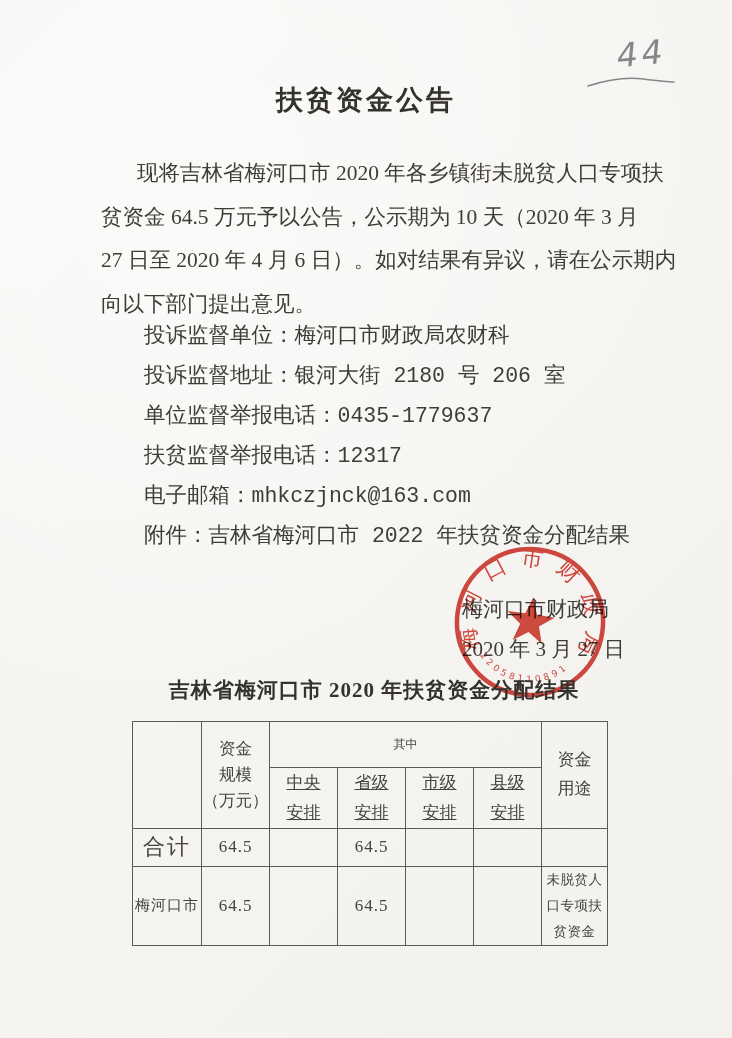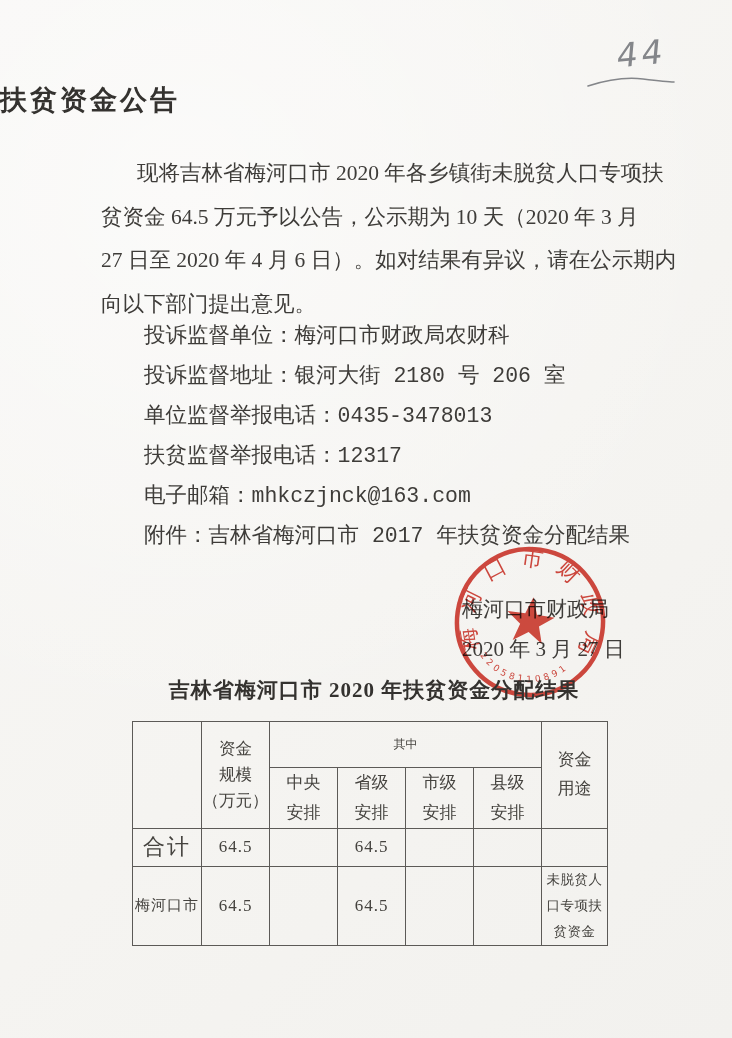--- a/index.html
+++ b/index.html
@@ -23,21 +23,21 @@
     font-family:"DejaVu Sans","Liberation Sans",sans-serif;
     font-style:italic; font-size:33px; color:#84868a;
     transform:rotate(-6deg); letter-spacing:4px;
     text-align:center;
   }
   .hand-underline { left:585px; top:72px; }
 
   
   .doc-title {
     left:0; top:82px; width:732px;
-    font-size:27px; font-weight:bold;
+    text-align:center; font-size:27px; font-weight:bold;
     letter-spacing:3px; color:#34322f;
   }
 
   
   .paragraph { left:101px; top:152px; width:560px; font-size:21.5px; }
   .paragraph .pline { display:block; height:43.7px; line-height:43.7px; white-space:nowrap; }
   .paragraph .pline.indent { padding-left:36px;font-family:Liberation Serif, serif; }
 
   
   .contacts { left:144px; top:316px; width:540px; font-size:21.5px; }
@@ -63,21 +63,21 @@
     border-collapse:collapse; table-layout:fixed; width:475px;
     font-size:17px; color:#45433f;
   }
   table.alloc th, table.alloc td {
     border:1px solid #5c5a57; font-weight:normal;
     text-align:center; vertical-align:middle; overflow:hidden;
   }
   .pre { white-space:pre-line; }
   .h-scale   { font-size:16.5px; line-height:1.55; }
   .h-group   { font-size:12px; }
-  .h-sub     { font-size:17px; line-height:1.75; }
+  .h-sub     { font-size:17px; line-height:1.75;text-decoration:underline; }
   .h-purpose { font-size:17px; line-height:1.7; }
   .c-label   { font-size:22px; letter-spacing:2px; }
   .c-label-sm{ font-size:15px; letter-spacing:1px; }
   .c-num     { font-size:17px; letter-spacing:1px; }
   .c-purpose { font-size:13.5px; line-height:1.95; letter-spacing:.5px; }
 </style>
 </head>
 <body>
 
 <div class="page">
@@ -92,24 +92,24 @@
   <div class="abs paragraph">
     <span class="pline indent">现将吉林省梅河口市 2020 年各乡镇街未脱贫人口专项扶</span>
     <span class="pline">贫资金 64.5 万元予以公告，公示期为 10 天（2020 年 3 月</span>
     <span class="pline">27 日至 2020 年 4 月 6 日）。如对结果有异议，请在公示期内</span>
     <span class="pline">向以下部门提出意见。</span>
   </div>
 
   <div class="abs contacts">
     <span class="cline">投诉监督单位：梅河口市财政局农财科</span>
     <span class="cline">投诉监督地址：银河大街 2180 号 206 室</span>
-    <span class="cline">单位监督举报电话：0435-3478013</span>
+    <span class="cline">单位监督举报电话：0435-1779637</span>
     <span class="cline">扶贫监督举报电话：12317</span>
     <span class="cline">电子邮箱：mhkczjnck@163.com</span>
-    <span class="cline">附件：吉林省梅河口市 2017 年扶贫资金分配结果</span>
+    <span class="cline">附件：吉林省梅河口市 2022 年扶贫资金分配结果</span>
   </div>
 
   <div class="abs signature">
     <span class="sline">梅河口市财政局</span>
     <span class="sline">2020 年 3 月 27 日</span>
   </div>
 
   <svg class="abs seal" width="176" height="176" viewBox="0 0 176 176">
     <g transform="rotate(8 88 88)" fill="#cf3126">
       <circle cx="88" cy="88" r="73" fill="none" stroke="#cf3126" stroke-width="4.5"></circle>

